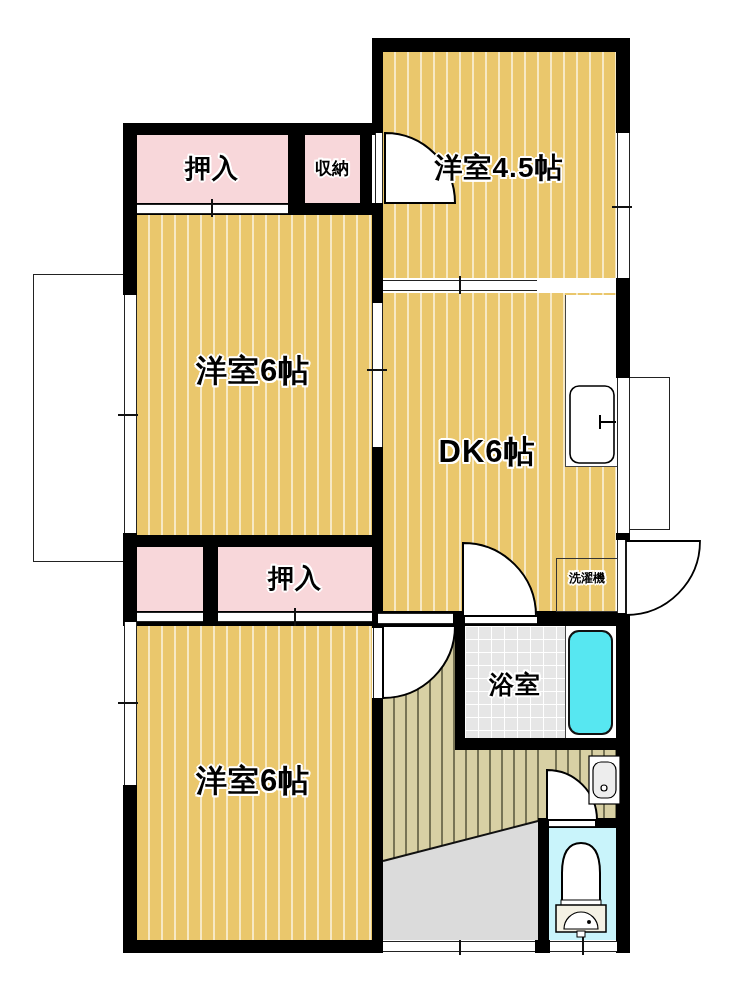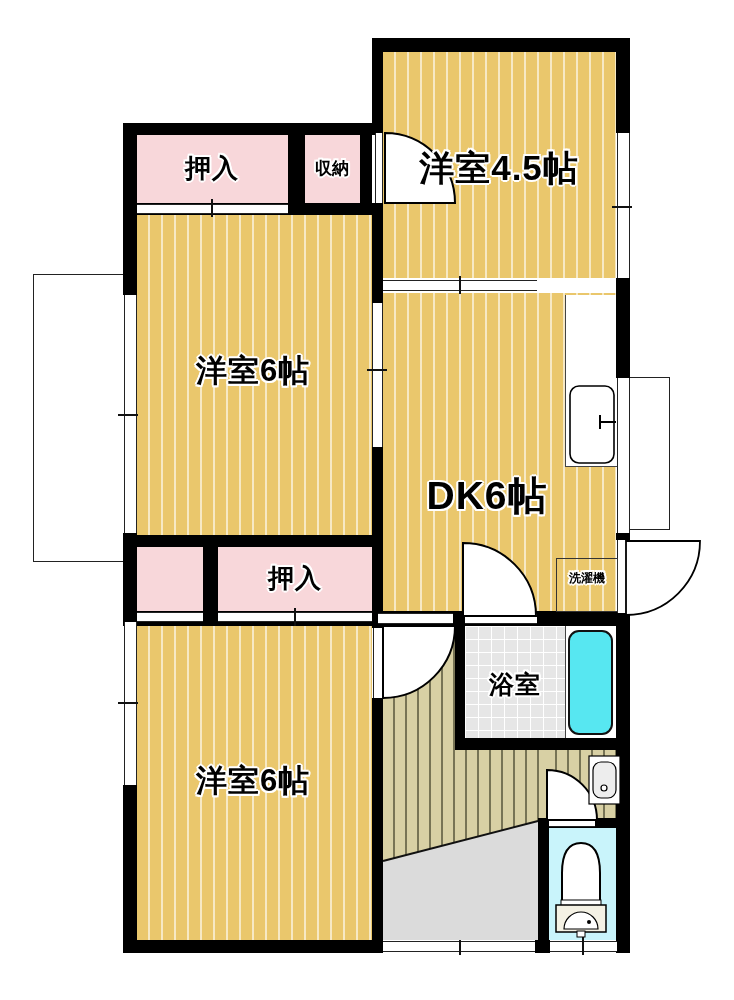--- a/index.html
+++ b/index.html
@@ -141,23 +141,23 @@
     <circle cx="604" cy="788" r="3" fill="#fff" stroke="#000" stroke-width="1.2"></circle>
 
     <path d="M562,907 L562,873 Q562,843 581,843 Q600,843 600,873 L600,907 Z" fill="#fff" stroke="#000" stroke-width="2"></path>
     <rect x="561" y="900" width="40" height="6" fill="#fff" stroke="#000" stroke-width="1"></rect>
     <rect x="556" y="905" width="50" height="27" fill="#F4F1E4" stroke="#000" stroke-width="1.5"></rect>
     <path d="M564,929 A17,17 0 0 1 598,929 Z" fill="#fff" stroke="#000" stroke-width="1.2"></path>
     <circle cx="589" cy="922" r="2" fill="#000"></circle>
     <rect x="577" y="931" width="8" height="6" fill="#fff" stroke="#000" stroke-width="1"></rect>
   </svg>
 
-  <div class="lbl" style="left:499px;top:168px;font-size:35px;text-align:center;">洋室4.5帖</div>
+  <div class="lbl" style="left:499px;top:168px;font-size:28px;text-align:center;">洋室4.5帖</div>
   <div class="lbl" style="left:253px;top:371px;font-size:31px;">洋室6帖</div>
-  <div class="lbl" style="left:487px;top:452px;font-size:39px;margin-top:44px;">DK6帖</div>
+  <div class="lbl" style="left:487px;top:452px;font-size:31px;">DK6帖</div>
   <div class="lbl" style="left:253px;top:781px;font-size:31px;">洋室6帖</div>
   <div class="lbl" style="left:212px;top:168px;font-size:26px;">押入</div>
   <div class="lbl" style="left:332px;top:168px;font-size:17px;letter-spacing:0;">収納</div>
   <div class="lbl" style="left:295px;top:578px;font-size:26px;">押入</div>
   <div class="lbl" style="left:515px;top:684px;font-size:25px;">浴室</div>
   <div class="lbl" style="left:587px;top:578px;font-size:12px;letter-spacing:0;">洗濯機</div>
 
 </div>
 
 </body></html>

